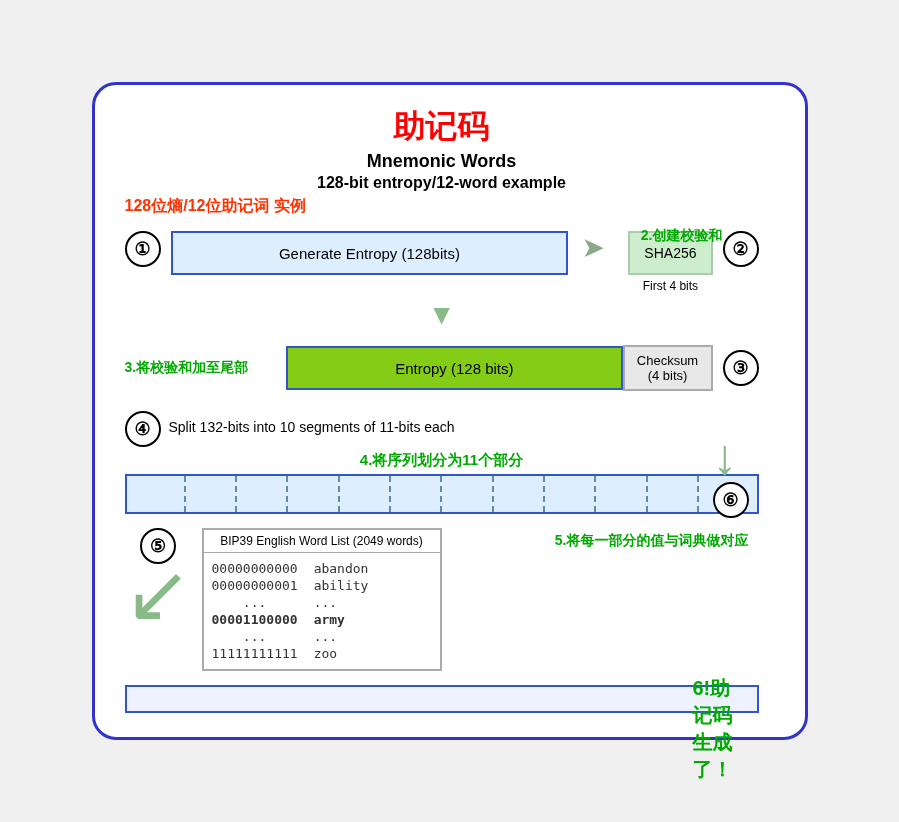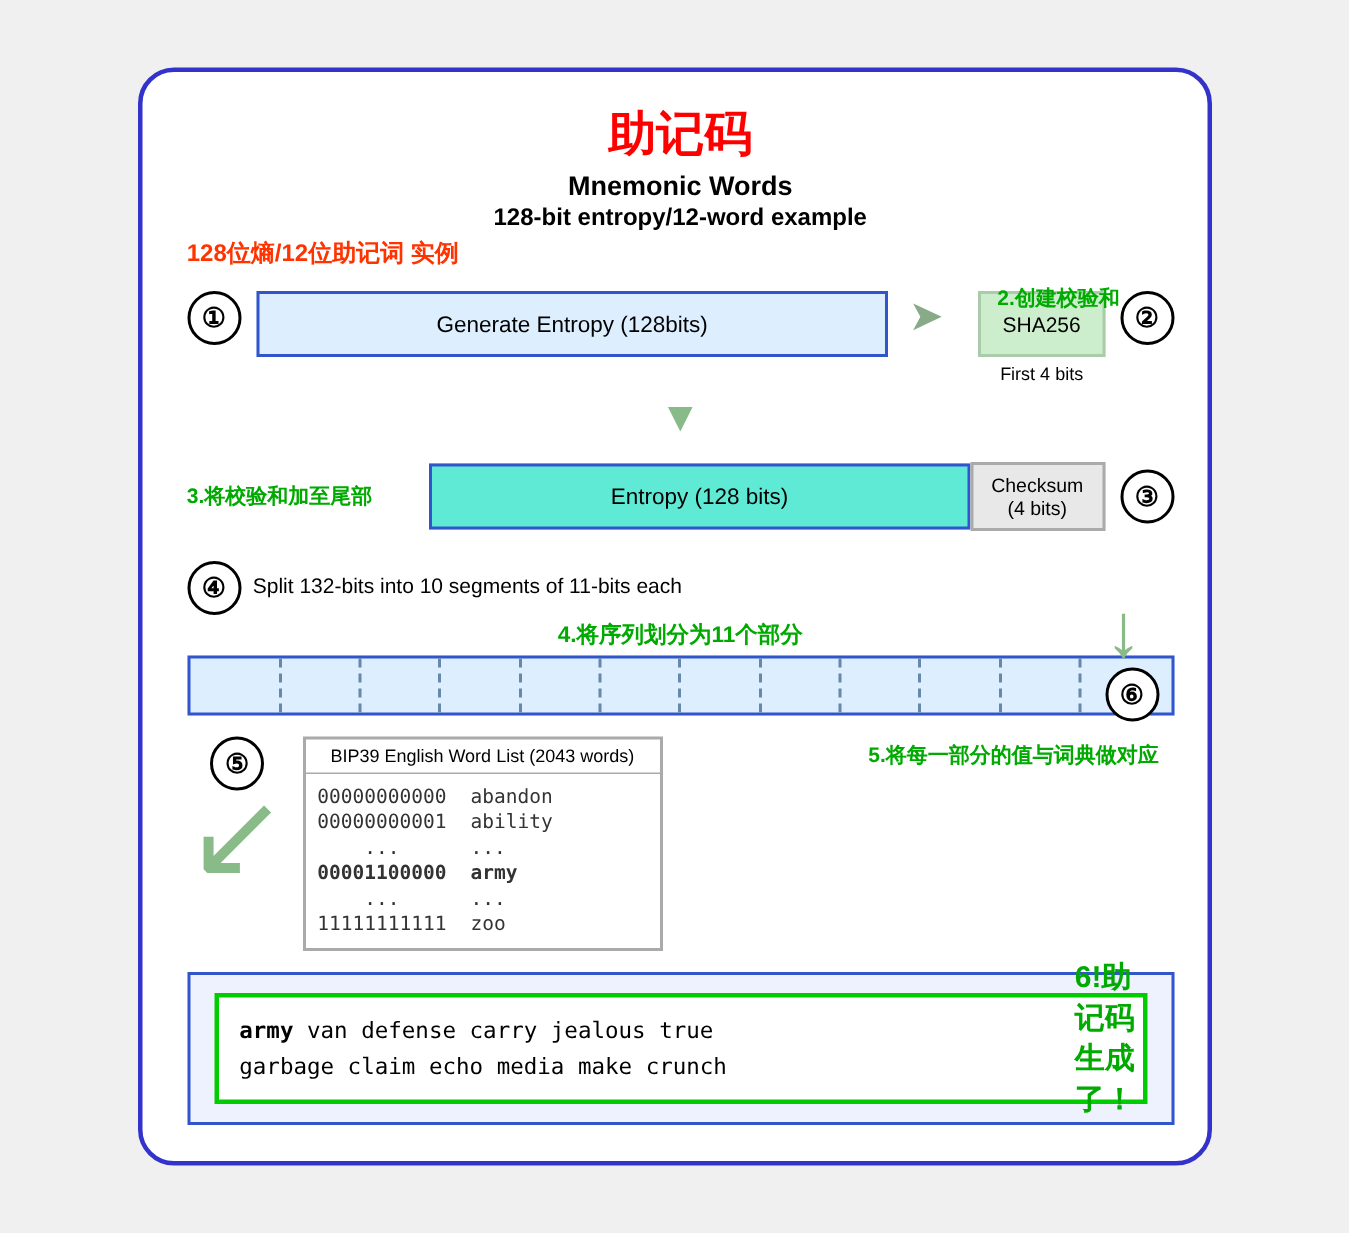--- a/index.html
+++ b/index.html
@@ -9,21 +9,21 @@
       justify-content: center;
       align-items: center;
       min-height: 100vh;
       font-family: Arial, sans-serif;
     }
     .main-container {
       width: 716px;
       background: white;
       border: 3px solid #3333cc;
       border-radius: 24px;
-      padding: 20px 22px 24px 30px;
+      padding: 20px 46px 24px 30px;
       position: relative;
     }
     .title-cn {
       text-align: center;
       font-size: 32px;
       font-weight: bold;
       color: #ff0000;
       margin-bottom: 2px;
     }
     .title-en {
@@ -142,21 +142,21 @@
     .label-step3 {
       color: #00aa00;
       font-size: 14px;
       font-weight: bold;
       margin-right: 8px;
       flex-shrink: 0;
     }
     .entropy128-box {
       flex: 1;
       border: 2.5px solid #3355cc;
-      background: #5eead4;
+      background: #84cc16;
       padding: 8px 16px;
       font-size: 15px;
       text-align: right;
       min-height: 44px;
       display: flex;
       align-items: center;
       justify-content: center;
       margin-left: 30px;
     }
     .checksum-box {
@@ -364,21 +364,21 @@
   </div>
 
   <div class="row-step5">
     <div class="step5-left">
       <div class="step-circle">⑤</div>
       <div style="color:#88bb88; font-size:80px; line-height:1; margin-top:-10px; font-weight:300;">↙</div>
     </div>
 
     <div style="display:flex; flex-direction:column; align-items:center;">
       <div class="word-list-container">
-        <div class="word-list-title">BIP39 English Word List (2043 words)</div>
+        <div class="word-list-title">BIP39 English Word List (2049 words)</div>
         <div class="word-list-content">
           <div class="word-list-col word-list-col-left">
             <span>00000000000</span>
             <span>00000000001</span>
             <span>&nbsp;&nbsp;&nbsp;&nbsp;...</span>
             <span class="word-highlight">00001100000</span>
             <span>&nbsp;&nbsp;&nbsp;&nbsp;...</span>
             <span>11111111111</span>
           </div>
           <div class="word-list-col word-list-col-right">
@@ -397,22 +397,19 @@
       <div class="label-step5">5.将每一部分的值与词典做对应</div>
       <div style="position:absolute; right:10px; bottom:10px;">
         <div style="color:#88bb88; font-size:50px; line-height:1;">↓</div>
         <div class="step-circle" style="margin:0 auto;">⑥</div>
       </div>
     </div>
   </div>
 
   <div class="row-step6">
     <div class="output-container">
-      <div class="mnemonic-box">
-        <span class="mnemonic-first">army</span><span> van defense carry jealous true<br>garbage claim echo media make crunch</span>
-      </div>
     </div>
     <div style="position:absolute; right:10px; top:-6px;">
       <div class="label-step6">6!助记码生成了！</div>
     </div>
   </div>
 
 </div>
 
 </body></html>

